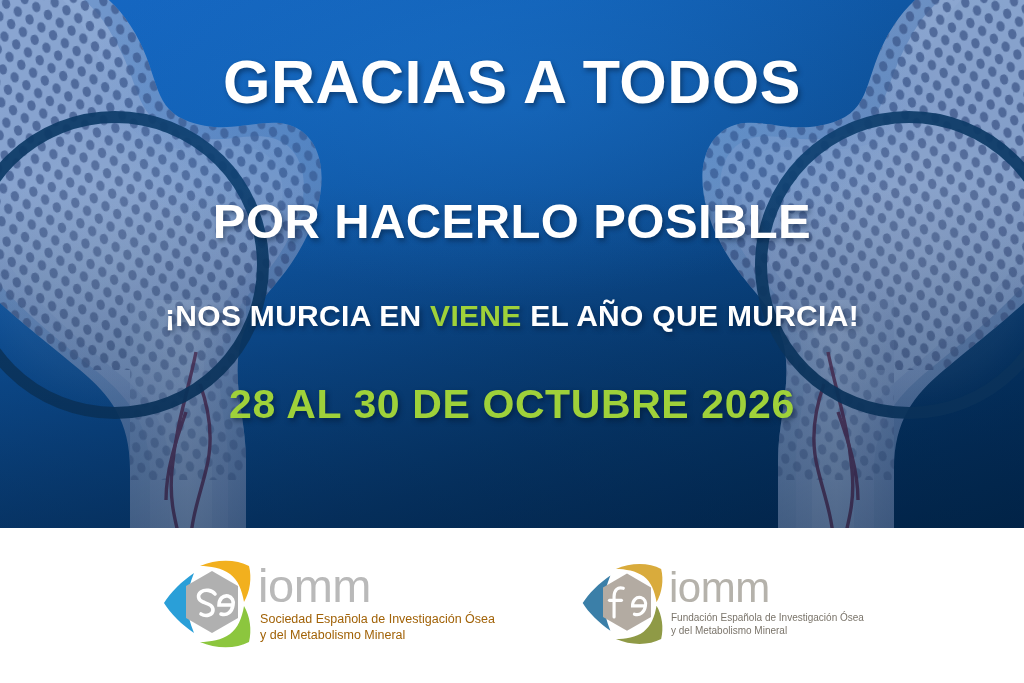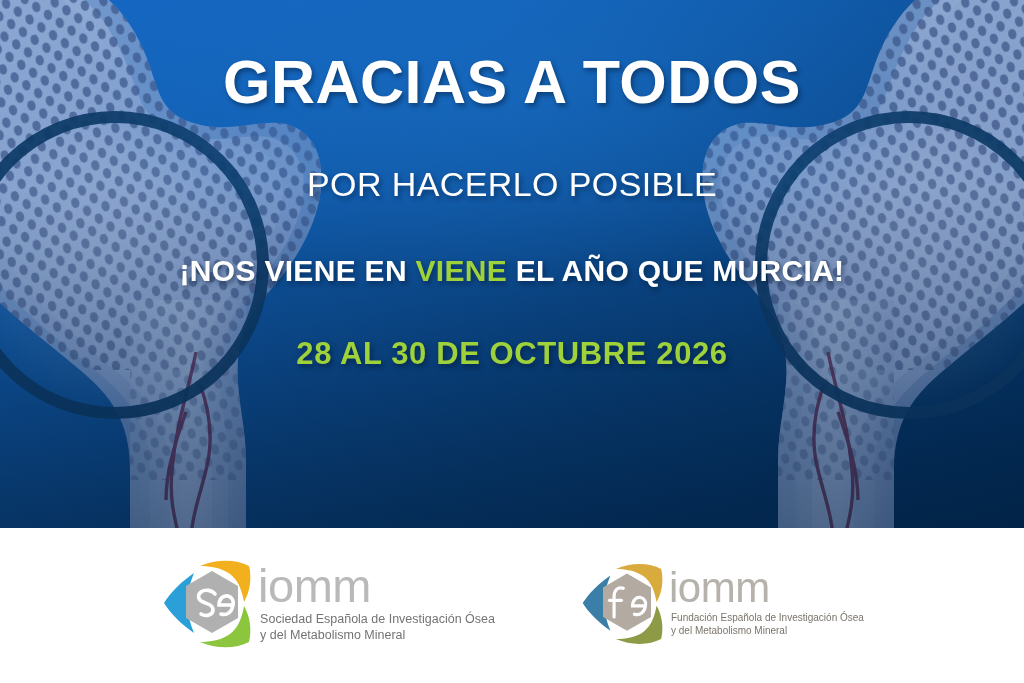--- a/index.html
+++ b/index.html
@@ -49,41 +49,41 @@
   .t-title {
     margin-top:47px;
     font-size:61px;
     font-weight:bold;
     letter-spacing:0.5px;
     color:#ffffff;
     text-shadow:2px 3px 5px rgba(0,20,45,0.45);
     white-space:nowrap;
   }
   .t-sub {
-    margin-top:48px;
-    font-size:34px;
-    font-weight:normal;
+    margin-top:76px;
+    font-size:49px;
+    font-weight:bold;
     letter-spacing:0.4px;
     color:#ffffff;
     text-shadow:2px 3px 5px rgba(0,20,45,0.45);
     white-space:nowrap;
   }
   .t-line3 {
     margin-top:50px;
     font-size:30px;
     font-weight:bold;
     letter-spacing:0.3px;
     color:#ffffff;
     text-shadow:2px 3px 5px rgba(0,20,45,0.5);
     white-space:nowrap;
   }
   .t-line3 .hl { color:#9fd13a; }
   .t-date {
     margin-top:48px;
-    font-size:31px;
+    font-size:41px;
     font-weight:bold;
     letter-spacing:0.6px;
     color:#9fd13a;
     text-shadow:2px 3px 5px rgba(0,20,45,0.5);
     white-space:nowrap;
   }
 
   
   .footer {
     position:absolute;
@@ -113,21 +113,21 @@
   .wordmark {
     line-height:0.92;
     font-weight:normal;
   }
   .wm-se  { font-size:47px; color:#b9b9b9; letter-spacing:-0.5px; }
   .wm-fe  { font-size:42px; color:#b5b2ab; letter-spacing:-0.5px; }
   .tagline {
     line-height:1.28;
     white-space:pre-line;
   }
-  .tg-se { font-size:12.5px; color:#737373; margin-top:4px; margin-left:2px; }
+  .tg-se { font-size:12.5px; color:#a16207; margin-top:4px; margin-left:2px; }
   .tg-fe { font-size:10px;  color:#7a746a; margin-top:4px; margin-left:2px; }
 </style>
 </head>
 <body>
 
 <div id="poster">
 
   <div class="hero">
 
     <svg class="hero-art" viewBox="0 0 1024 528" preserveAspectRatio="none">
@@ -281,21 +281,21 @@
       </g>
     </svg>
 
     <div class="hero-vignette"></div>
 
     <div class="text-stack">
       <div class="t-title">GRACIAS A TODOS</div>
 
       <div class="t-sub">POR HACERLO POSIBLE</div>
 
-      <div class="t-line3"><span>¡NOS VIENE EN </span><span class="hl">VIENE</span><span> EL AÑO QUE MURCIA!</span></div>
+      <div class="t-line3"><span>¡NOS MURCIA EN </span><span class="hl">VIENE</span><span> EL AÑO QUE MURCIA!</span></div>
 
       <div class="t-date">28 AL 30 DE OCTUBRE 2026</div>
     </div>
   </div>
 
   <div class="footer">
     <div class="logo-row">
 
       <div class="logo">
         <svg class="logo-mark" width="104" height="96" viewBox="0 0 104 96">

